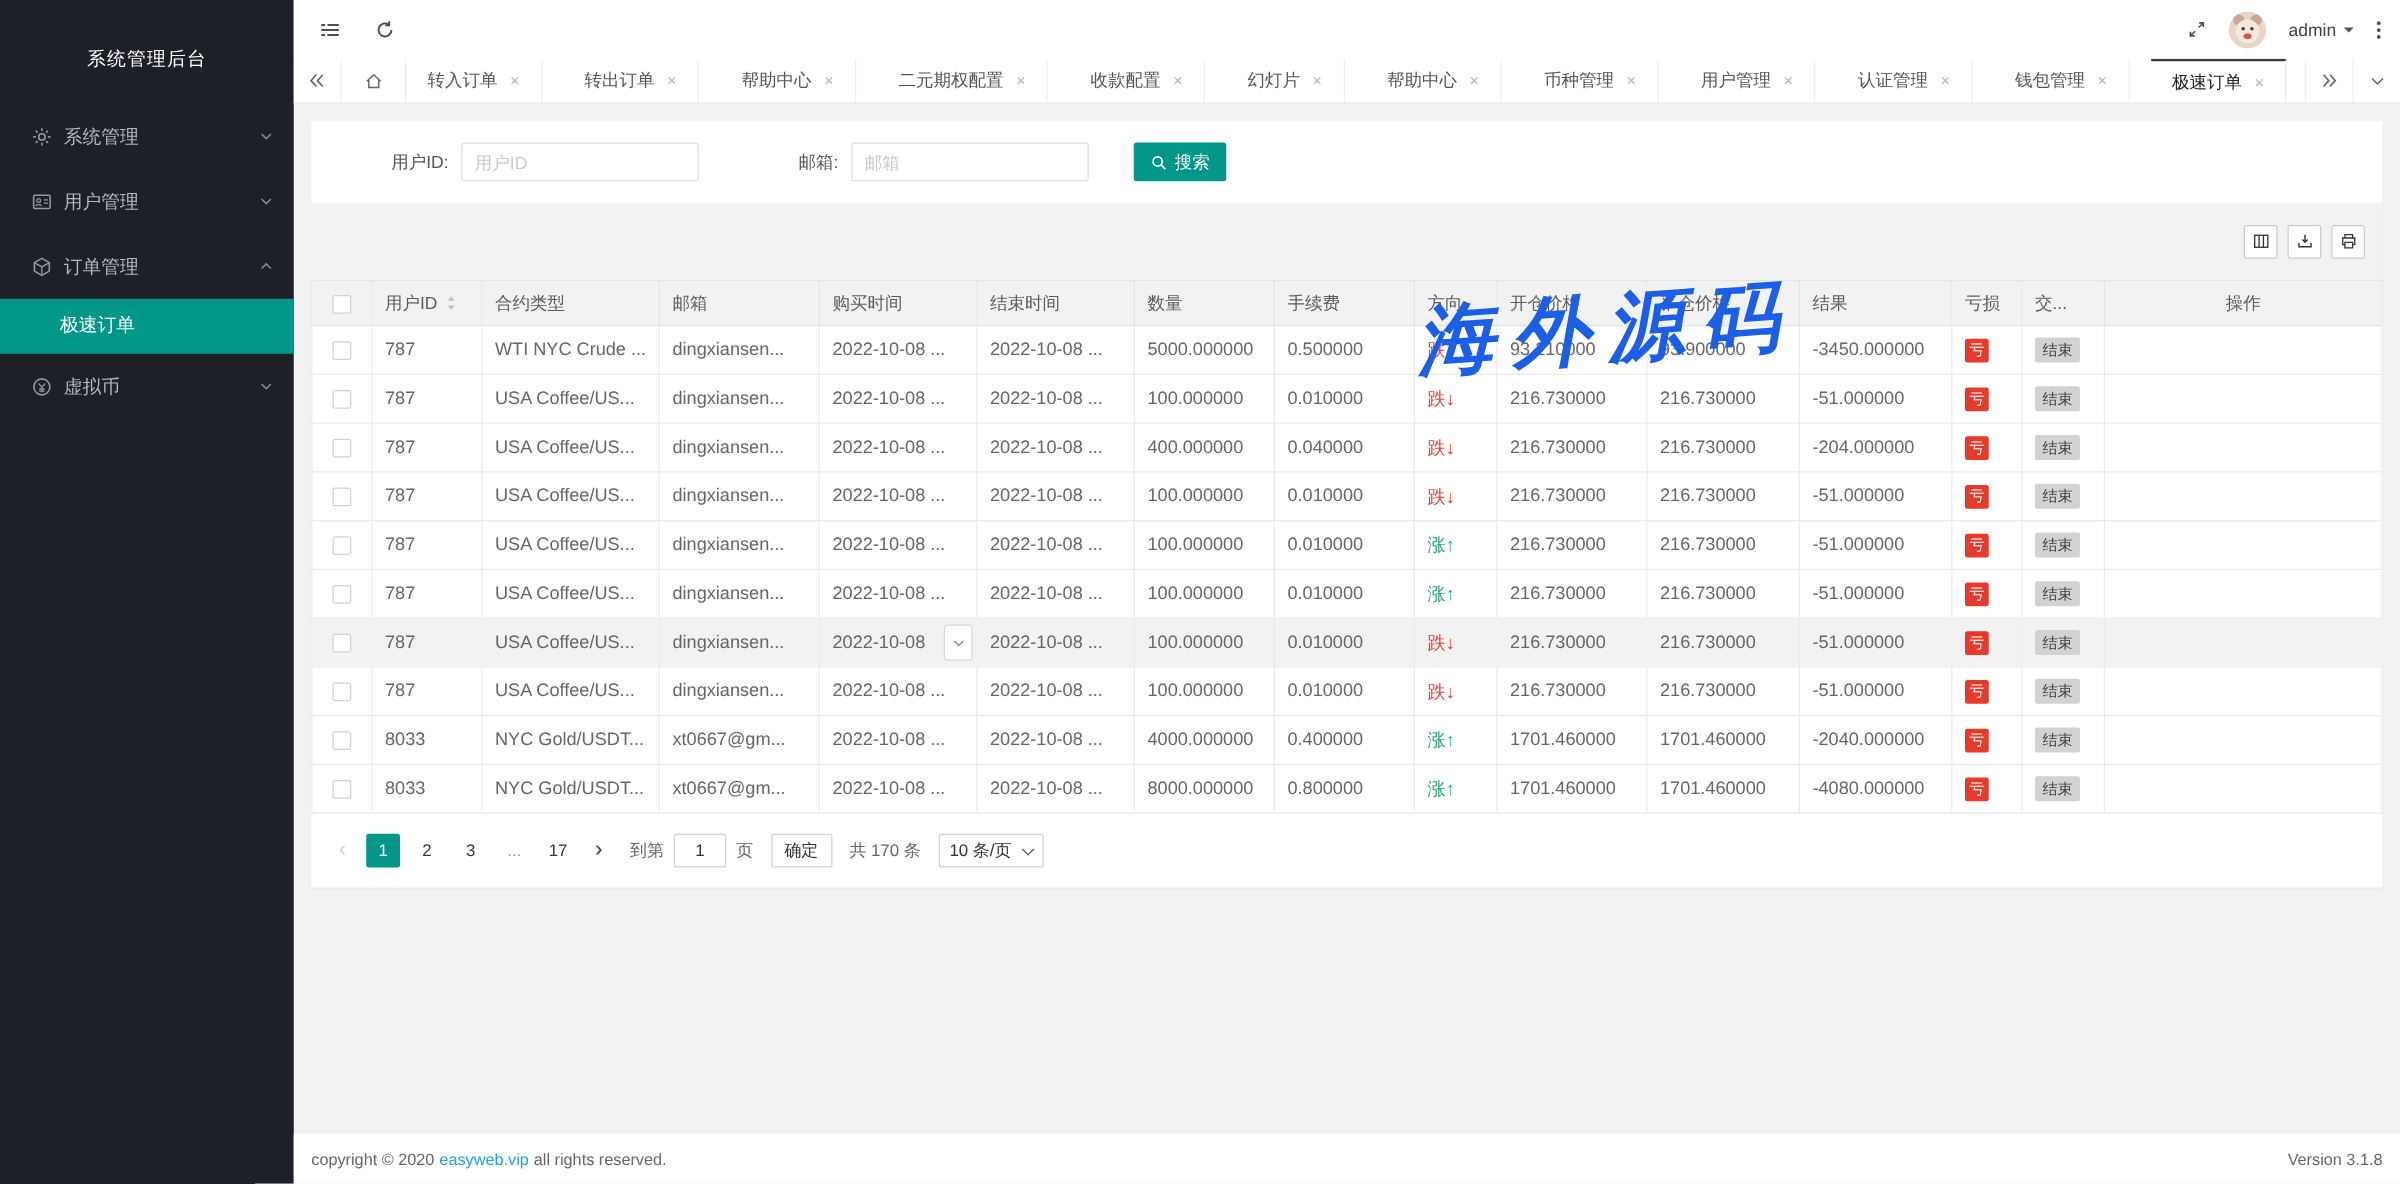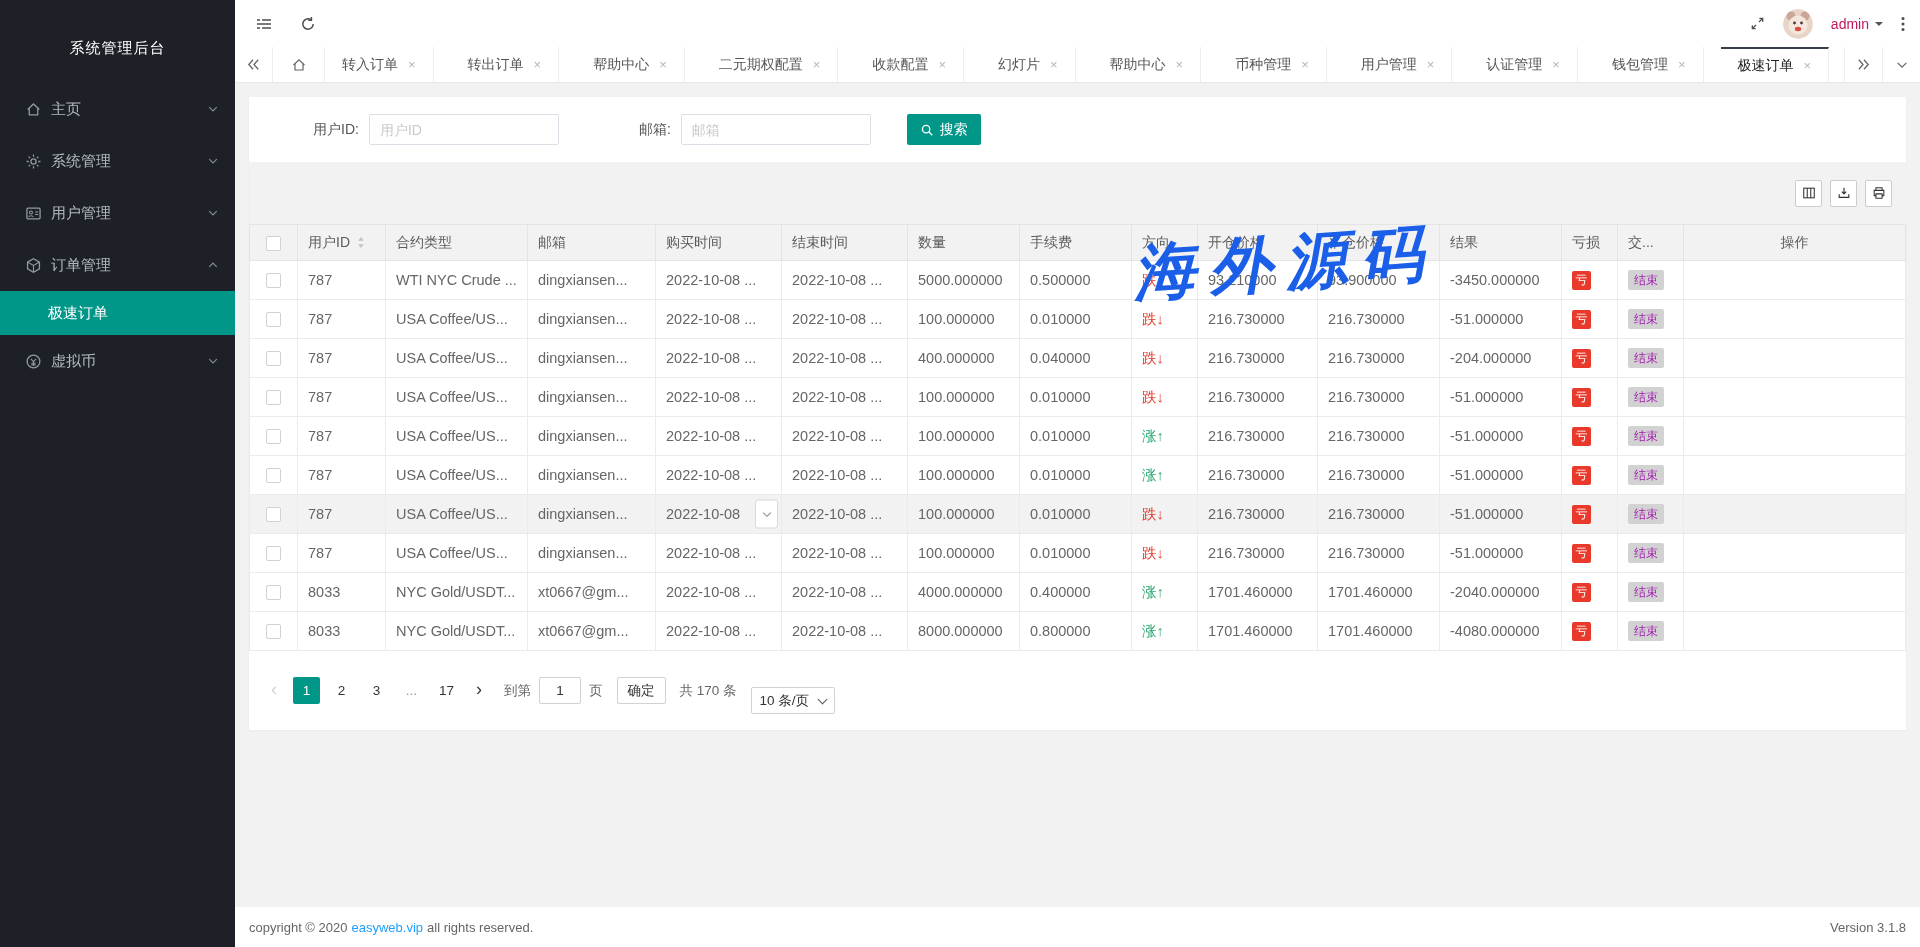--- a/index.html
+++ b/index.html
@@ -18,21 +18,21 @@
 .s-caret.up{transform:rotate(180deg)}
 .side-sub{height:44px;line-height:44px;padding-left:48px;font-size:15px;cursor:pointer;}
 .side-sub.active{background:var(--accent);color:#fff;}
 
 .main{flex:1;display:flex;flex-direction:column;min-width:0;}
 
 .topbar{height:47px;background:#fff;display:flex;align-items:center;justify-content:space-between;padding:0 15px 0 20px;}
 .tb-left{display:flex;align-items:center;gap:27px;}
 .tb-right{display:flex;align-items:center;gap:18px;}
 .tb-icon{color:#4d4d4d;cursor:pointer;display:inline-flex;align-items:center;}
-.admin{display:flex;align-items:center;cursor:pointer;font-size:14px;color:#be185d;gap:6px;}
+.admin{display:flex;align-items:center;cursor:pointer;font-size:14px;color:#404040;gap:6px;}
 .caret-down{width:0;height:0;border:4px solid transparent;border-top-color:#555;margin-top:4px;}
 .avatar{width:30px;height:30px;border-radius:50%;overflow:hidden;cursor:pointer;flex-shrink:0}
 
 .tabbar{height:36px;background:#fff;display:flex;align-items:stretch;border-bottom:1px solid #e8e8e8;}
 .tab-ctl{width:38px;display:flex;align-items:center;justify-content:center;color:#666;cursor:pointer;flex-shrink:0;}
 .tab-ctl.bl{border-left:1px solid #eee;}
 .tab-ctl.br{border-right:1px solid #eee;}
 .tab-home{width:52px;display:flex;align-items:center;justify-content:center;color:#666;border-right:1px solid #eee;cursor:pointer;flex-shrink:0;}
 .tab-list{display:flex;flex:1;overflow:hidden;gap:17px;}
 .tab{display:flex;align-items:center;padding:0 17px;font-size:14px;color:#555;border-right:1px solid #eee;cursor:pointer;white-space:nowrap;}
@@ -54,62 +54,49 @@
 .grid th{background:#f2f2f2;font-weight:400;color:#5c5c5c;text-align:left;height:36px;padding:0 10px;border:1px solid #e4e4e4;white-space:nowrap;overflow:hidden;font-size:14px;}
 .grid td{height:39px;padding:0 10px;border:1px solid #ebebeb;color:#666;white-space:nowrap;overflow:hidden;background:#fff;}
 .grid tr.hover td{background:#f2f2f2;}
 th.cb-col,td.cb-col{text-align:center;padding:0;}
 th.c-actions,td.c-actions{text-align:center;}
 .cb{appearance:none;-webkit-appearance:none;width:15px;height:15px;border:1px solid #d2d2d2;border-radius:2px;background:#fff;vertical-align:middle;cursor:pointer;}
 .th-sort{display:inline-flex;align-items:center;gap:7px;cursor:pointer;}
 .dir-down{color:var(--danger);}
 .dir-up{color:var(--success);}
 .badge-loss{display:inline-block;min-width:19px;height:19px;line-height:19px;text-align:center;background:var(--danger);color:#fff;font-size:12px;border-radius:2px;padding:0 2px;}
-.badge-ended{display:inline-block;height:20px;line-height:20px;background:#d2d2d2;color:#a21caf;font-size:12px;border-radius:2px;padding:0 6px;}
+.badge-ended{display:inline-block;height:20px;line-height:20px;background:#d2d2d2;color:#404040;font-size:12px;border-radius:2px;padding:0 6px;}
 td.rel{position:relative;}
 .time-dd{position:absolute;right:3px;top:50%;transform:translateY(-50%);width:23px;height:29px;background:#fff;border:1px solid #d9d9d9;border-radius:3px;display:flex;align-items:center;justify-content:center;color:#8a8a8a;cursor:pointer;}
 
 .pagination{display:flex;align-items:center;padding:16px 14px;font-size:13.5px;color:#666;}
 #pg-pages{display:flex;align-items:center;}
 .pg-item{min-width:27px;height:27px;line-height:27px;text-align:center;margin-right:8px;color:#333;cursor:pointer;border-radius:2px;padding:0 4px;}
 .pg-item.active{background:var(--accent);color:#fff;cursor:default;}
 .pg-item.ellipsis{color:#999;cursor:default;}
 .pg-arrow{min-width:22px;height:27px;line-height:25px;text-align:center;margin-right:8px;font-size:18px;color:#333;cursor:pointer;}
 .pg-arrow.disabled{color:#d2d2d2;cursor:default;}
 .pg-text{margin:0 6px;color:#666;}
 .pg-input{width:42px;height:27px;border:1px solid #d2d2d2;border-radius:2px;text-align:center;font-size:13.5px;color:#333;margin:0 2px;outline:none;}
 .pg-confirm{height:27px;padding:0 10px;background:#fff;border:1px solid #d2d2d2;border-radius:2px;font-size:13.5px;color:#333;margin:0 8px;cursor:pointer;}
-.sel-wrap{position:relative;margin-left:8px;margin-top:20px;}
+.sel-wrap{position:relative;margin-left:8px;}
 .pg-select{appearance:none;-webkit-appearance:none;height:27px;border:1px solid #d2d2d2;border-radius:2px;background:#fff;font-size:13.5px;color:#333;padding:0 24px 0 8px;outline:none;cursor:pointer;}
 .sel-wrap::after{content:"";position:absolute;right:9px;top:9px;width:6px;height:6px;border-right:1.5px solid #555;border-bottom:1.5px solid #555;transform:rotate(45deg);pointer-events:none;}
 
 .watermark{position:absolute;left:898px;top:138px;font-size:62px;font-weight:bold;font-style:italic;color:var(--wm);letter-spacing:14px;transform:rotate(-4deg);z-index:6;pointer-events:none;white-space:nowrap;}
 
 .footer{height:40px;background:#fff;display:flex;align-items:center;justify-content:space-between;padding:0 14px;font-size:13px;color:#666;margin-top:auto;}
 .f-link{color:#1e9fff;text-decoration:none;margin:0 4px;cursor:pointer;}
 </style>
 </head>
 <body>
 
 <aside class="sidebar">
   <div class="side-title">系统管理后台</div>
   <nav class="side-menu" id="sidebar-menu">
-      <div class="side-item">
-        <span class="s-icon">
-          <svg viewBox="0 0 16 16" width="17" height="17">
-            <path d="M2.5 8L8 2.8 13.5 8M4 7v6h8V7" fill="none" stroke="currentColor" stroke-width="1.2"></path>
-          </svg>
-        </span>
-        <span class="s-label">主页</span>
-        <span class="s-caret">
-          <svg viewBox="0 0 16 16" width="12" height="12">
-            <path d="M3 5.5l5 5 5-5" fill="none" stroke="currentColor" stroke-width="1.6"></path>
-          </svg>
-        </span>
-      </div>
       <div class="side-item">
         <span class="s-icon">
           <svg viewBox="0 0 16 16" width="17" height="17">
             <circle cx="8" cy="8" r="2.4" fill="none" stroke="currentColor" stroke-width="1.2"></circle>
             <path d="M8 1.5v2M8 12.5v2M1.5 8h2M12.5 8h2M3.4 3.4l1.4 1.4M11.2 11.2l1.4 1.4M12.6 3.4l-1.4 1.4M4.8 11.2l-1.4 1.4" stroke="currentColor" stroke-width="1.2" fill="none"></path>
           </svg>
         </span>
         <span class="s-label">系统管理</span>
         <span class="s-caret">
           <svg viewBox="0 0 16 16" width="12" height="12">

